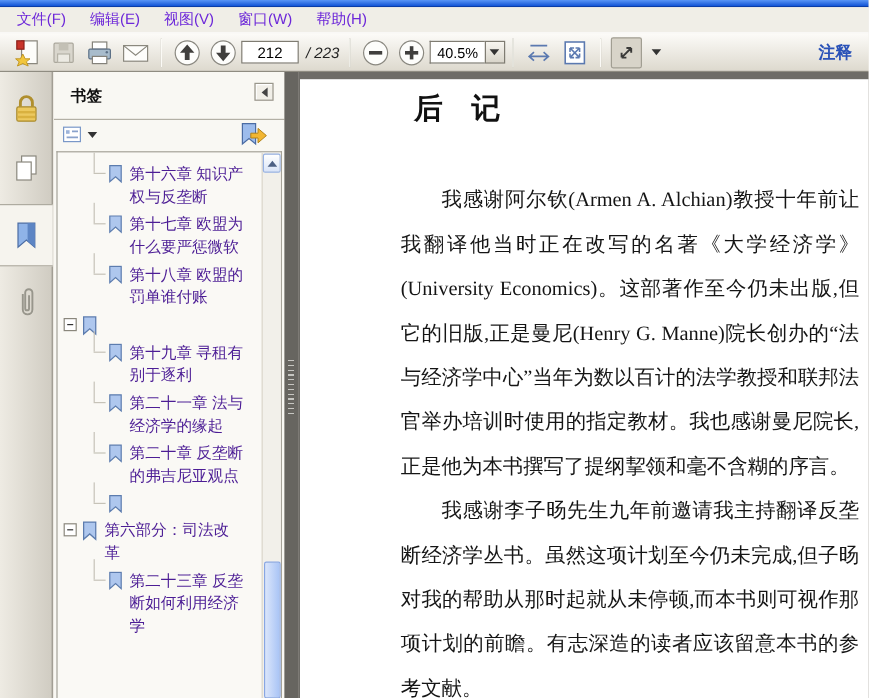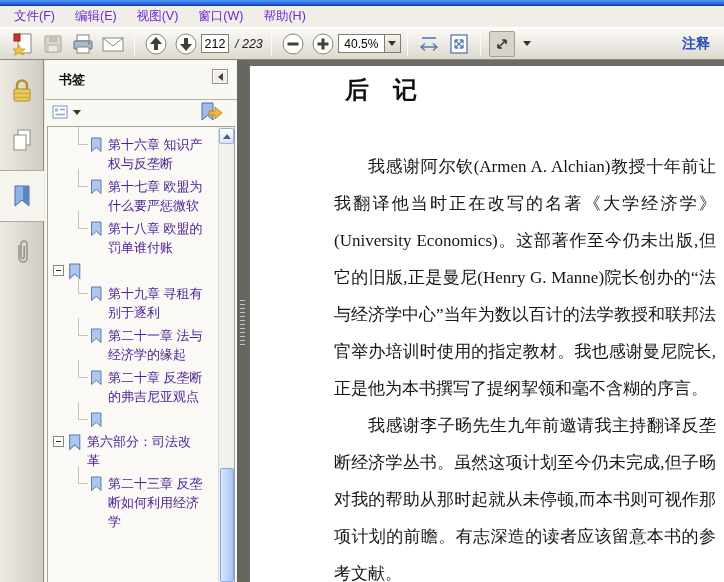--- a/index.html
+++ b/index.html
@@ -15,21 +15,21 @@
     display:flex; align-items:center; padding-left:4px; border-bottom:1px solid #ffffff; }
   .menu-item { font-size:12.5px; color:#6d28d9; padding:3px 10px; cursor:default; }
 
   
   .toolbar { position:absolute; left:0; top:28px; width:724px; height:32px;
     background:linear-gradient(#fcfbf8,#ddd9ce); border-bottom:1px solid #8f8c81;
     display:flex; align-items:center; padding:0 8px; }
   .tb-btn { width:26px; height:26px; display:flex; align-items:center; justify-content:center;
     border:1px solid transparent; border-radius:2px; margin:0 2px; }
   .tb-sep { width:1px; height:24px; background:#aaa79b; border-right:1px solid #fbfaf6; margin:0 6px; }
-  .page-input { width:28px; height:19px; border:1px solid #7f7c72; background:#fff;
+  .page-input { width:48px; height:19px; border:1px solid #7f7c72; background:#fff;
     font-size:12.5px; text-align:center; font-family:"Liberation Sans",sans-serif; }
   .page-total { font-size:12.5px; color:#222; margin-left:6px; margin-right:2px;font-style:italic; }
   .zoom-box { width:46px; height:19px; border:1px solid #7f7c72; border-right:none; background:#fff;
     font-size:12px; display:flex; align-items:center; justify-content:center; }
   .zoom-drop { width:17px; height:19px; border:1px solid #7f7c72;
     background:linear-gradient(#f7f5f0,#d9d5ca); display:flex; align-items:center; justify-content:center; }
   .caret-down { width:0; height:0; border:4px solid transparent; border-top:5px solid #333; margin-top:4px; }
   .comment-label { margin-left:auto; font-size:14px; font-weight:bold; color:#2a52b8; padding-right:6px; }
 
   

